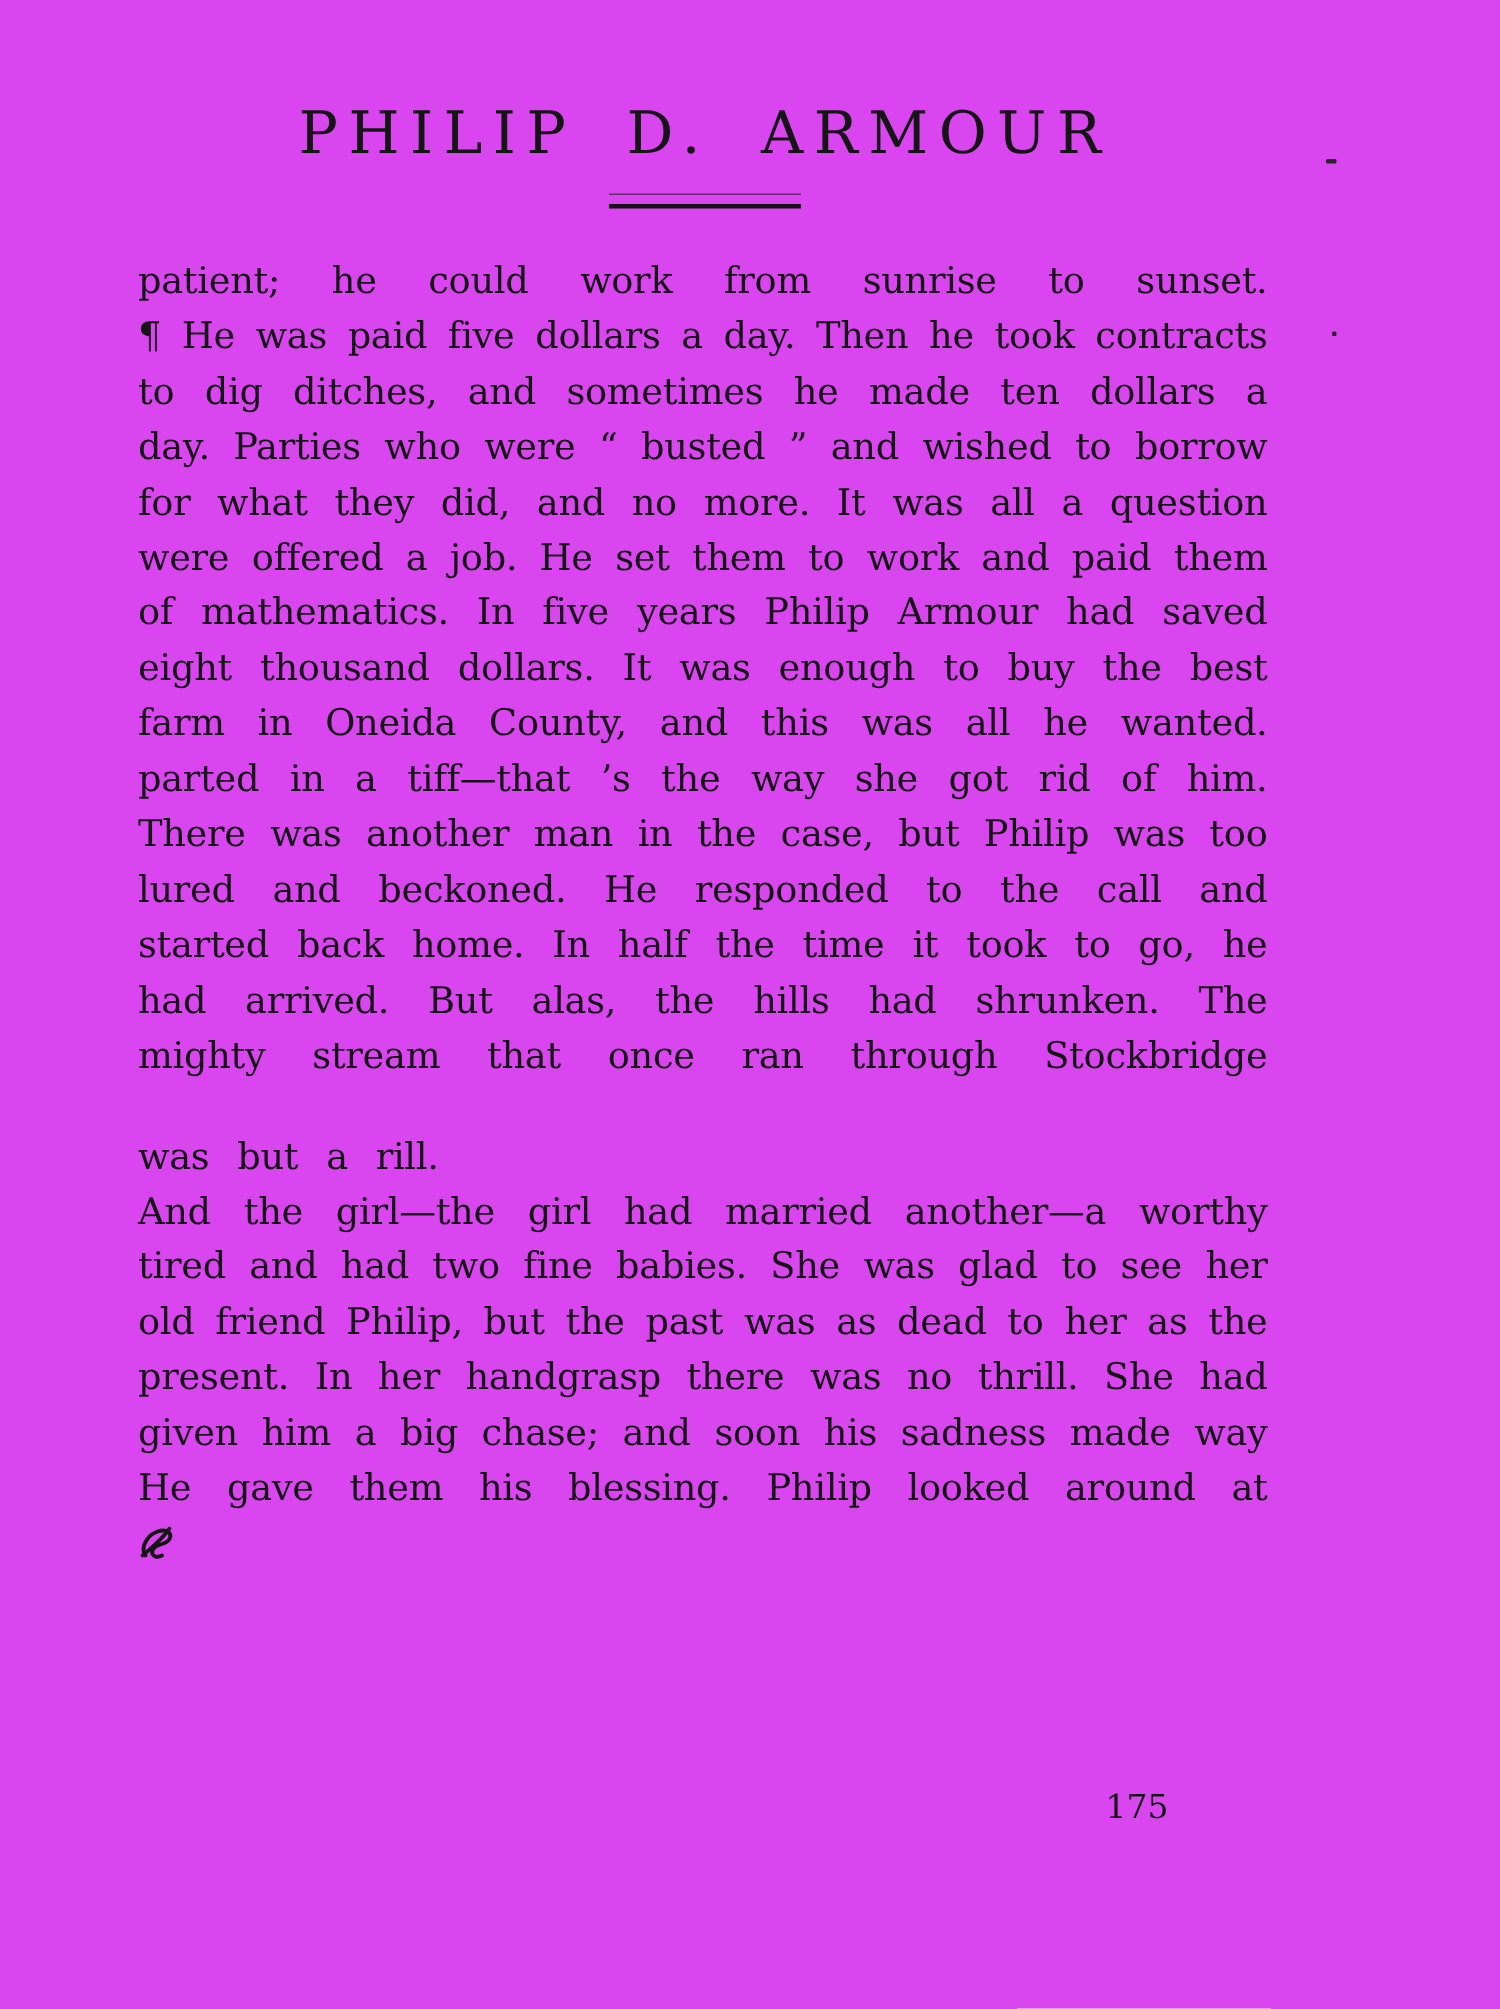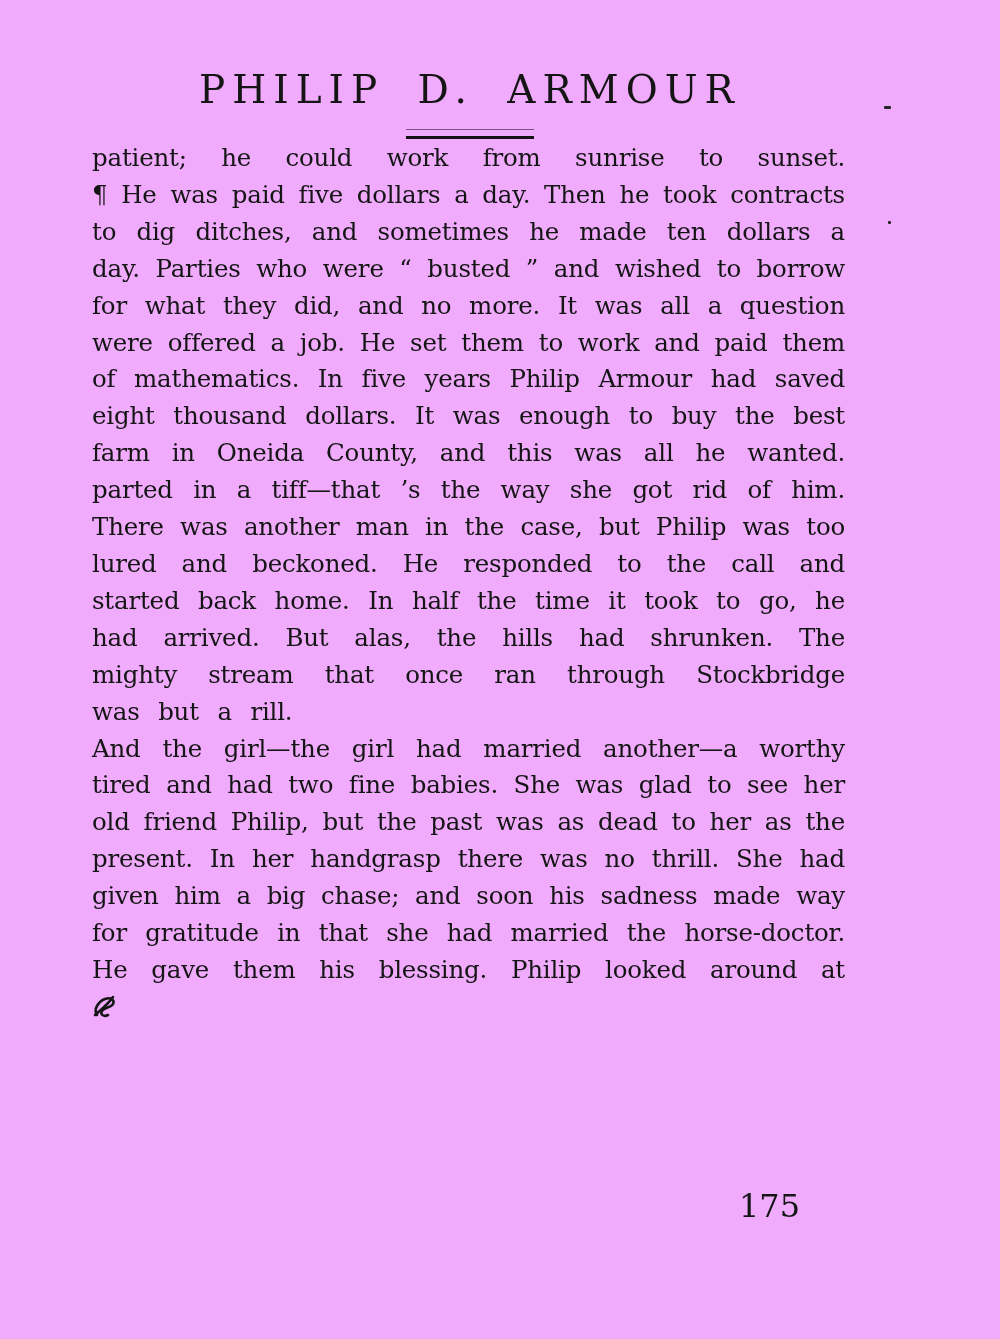--- a/index.html
+++ b/index.html
@@ -1,20 +1,20 @@
 <!DOCTYPE html>
 <html><head>
 <meta charset="utf-8">
 <style>
   html, body { margin: 0; padding: 0; background: #e8e8e8; }
   .page {
     position: relative;
     width: 1000px;
     height: 1339px;
-    background: #f0abfc;
+    background: #d946ef;
     color: #151515;
     font-family: "DejaVu Serif", serif;
     overflow: hidden;
     margin: 0 auto;
   }
   .title {
     position: absolute;
     top: 68px;
     left: 92px;
     width: 756px;
@@ -36,54 +36,55 @@
   }
   .rule {
     display: inline-block;
     width: 128px;
     height: 6px;
     border-top: 1px solid rgba(20,20,20,0.55);
     border-bottom: 3px solid #131313;
   }
   .body-text {
     position: absolute;
-    top: 140px;
+    top: 169px;
     left: 92px;
     width: 753px;
     font-size: 24.5px;
     line-height: 36.9px;
     letter-spacing: -0.2px;
     word-spacing: 1.5px;
   }
   .line {
     text-align: justify;
     text-align-last: justify;
     text-justify: inter-word;
   }
   .line.para-last {
     text-align: right;
     text-align-last: left;
     word-spacing: 11px;
+    margin-top: 30px;
   }
   .ornament {
     display: inline-block;
     width: 26px;
     height: 24px;
     vertical-align: -3px;
   }
   .ornament svg { display: block; }
   .folio {
     position: absolute;
     top: 1184px;
-    left: 104px;
+    left: 83px;
     width: 753px;
     box-sizing: border-box;
     padding-right: 57px;
     text-align: right;
-    font-size: 32px;
+    font-size: 22px;
     line-height: 44px;
   }
   .speck { position: absolute; background: #262626; border-radius: 1px; }
   .speck-1 { left: 884px; top: 106px; width: 7px; height: 3px; }
   .speck-2 { left: 888px; top: 221px; width: 3px; height: 3px; }
 </style>
 </head>
 <body>
 
 <div class="page">
@@ -109,21 +110,20 @@
     <div class="line">lured and beckoned. He responded to the call and</div>
     <div class="line">started back home. In half the time it took to go, he</div>
     <div class="line">had arrived. But alas, the hills had shrunken. The</div>
     <div class="line">mighty stream that once ran through Stockbridge</div>
     <div class="line para-last">was but a rill.</div>
     <div class="line">And the girl—the girl had married another—a worthy</div>
     <div class="line">tired and had two fine babies. She was glad to see her</div>
     <div class="line">old friend Philip, but the past was as dead to her as the</div>
     <div class="line">present. In her handgrasp there was no thrill. She had</div>
     <div class="line">given him a big chase; and soon his sadness made way</div>
-    <div class="line">for gratitude in that she had married the horse-doctor.</div>
     <div class="line">He gave them his blessing. Philip looked around at</div>
     <div class="line">
       <span class="ornament">
         <svg width="26" height="24" viewBox="0 0 26 24" xmlns="http://www.w3.org/2000/svg">
           <path d="M5 21 C1 15 7 7 13 5 C19 3 23 6 21 10 C19 14 12 13 10 17 C8 21 12 23 16 21" stroke="#151515" stroke-width="2.6" fill="none" stroke-linecap="round"></path>
           <path d="M21 3 C17 9 9 16 3 21" stroke="#151515" stroke-width="2.6" fill="none" stroke-linecap="round"></path>
         </svg>
       </span>
     </div>
   </div>

